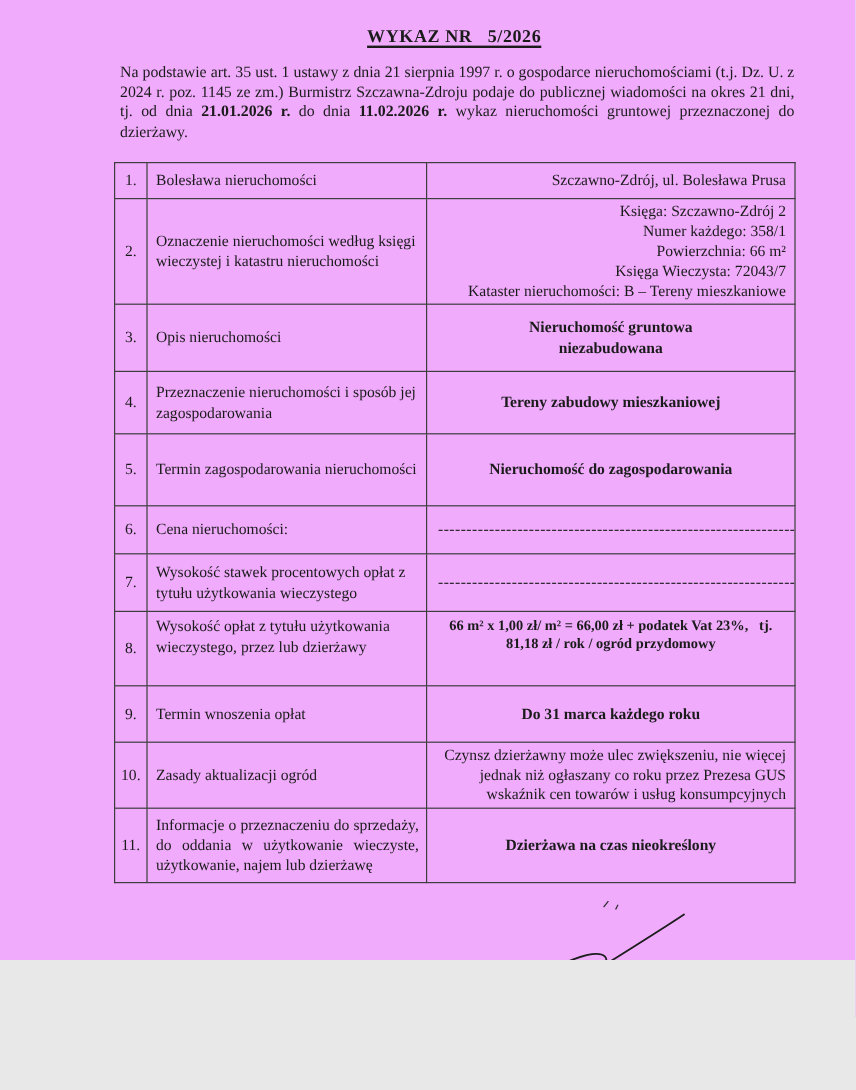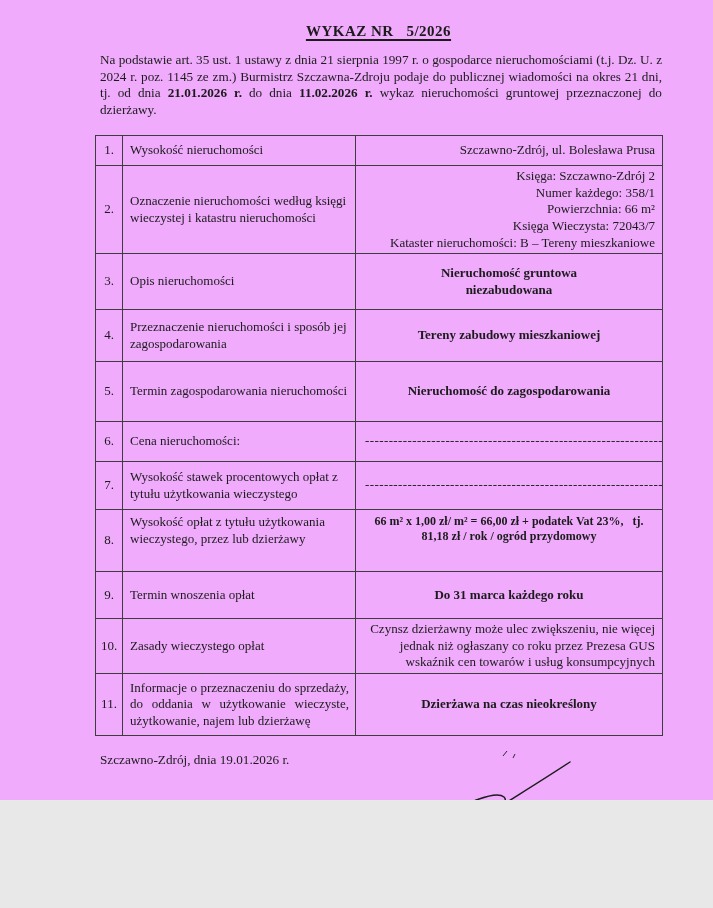--- a/index.html
+++ b/index.html
@@ -142,21 +142,21 @@
   <table class="wykaz">
     <colgroup>
         <col class="c1">
         <col class="c2">
         <col class="c3">
       </colgroup>
 
     <tbody>
         <tr class="r1">
       <td class="c-no">1.</td>
-      <td class="c-label">Wysokość nieruchomości</td>
+      <td class="c-label">Bolesława nieruchomości</td>
       <td class="c-value v-left">Szczawno-Zdrój, ul. Bolesława Prusa</td>
     </tr>
 
     <tr class="r2">
       <td class="c-no">2.</td>
       <td class="c-label">Oznaczenie nieruchomości według księgi wieczystej i katastru nieruchomości</td>
       <td class="c-value v-left">
         <div class="kv-line"><span class="k">Księga</span><span>:  Szczawno-Zdrój  2</span></div>
         <div class="kv-line"><span class="k">Numer każdego</span><span>:  358/1</span></div>
         <div class="kv-line"><span class="k">Powierzchnia</span><span>:  66 m²</span></div>
@@ -204,33 +204,32 @@
     </tr>
 
     <tr class="r9">
       <td class="c-no">9.</td>
       <td class="c-label">Termin wnoszenia opłat</td>
       <td class="c-value v-center">Do 31 marca każdego roku</td>
     </tr>
 
     <tr class="r10">
       <td class="c-no">10.</td>
-      <td class="c-label">Zasady wieczystego opłat</td>
+      <td class="c-label">Zasady aktualizacji ogród</td>
       <td class="c-value v-left">Czynsz dzierżawny może ulec zwiększeniu, nie więcej jednak niż ogłaszany co roku przez Prezesa GUS wskaźnik cen towarów i usług konsumpcyjnych</td>
     </tr>
 
     <tr class="r11">
       <td class="c-no">11.</td>
       <td class="c-label just">Informacje o przeznaczeniu do sprzedaży, do oddania w użytkowanie wieczyste, użytkowanie, najem lub dzierżawę</td>
       <td class="c-value v-center">Dzierżawa na czas nieokreślony</td>
     </tr>
   </tbody>
     </table>
 
-  <div class="dateline">Szczawno-Zdrój, dnia 19.01.2026 r.</div>
 
   <div class="stamp">
     <div class="stamp-line1">BURMISTRZ</div>
     <div class="stamp-line2"><span>Szczawna - </span><span class="bold">Zdroju</span></div>
   </div>
 
   <div class="sig-name">Marek Ćmikiewicz</div>
 
   <svg class="sig-svg" viewBox="0 0 178 134" xmlns="http://www.w3.org/2000/svg">
     <path d="M 172 16 C 148 32, 112 54, 84 72 C 56 90, 28 112, 18 110 C 6 107, 16 90, 40 74 C 66 57, 98 44, 106 51 C 113 58, 92 78, 62 95" fill="none" stroke="#1d1d1d" stroke-width="1.5" stroke-linecap="round"></path>

